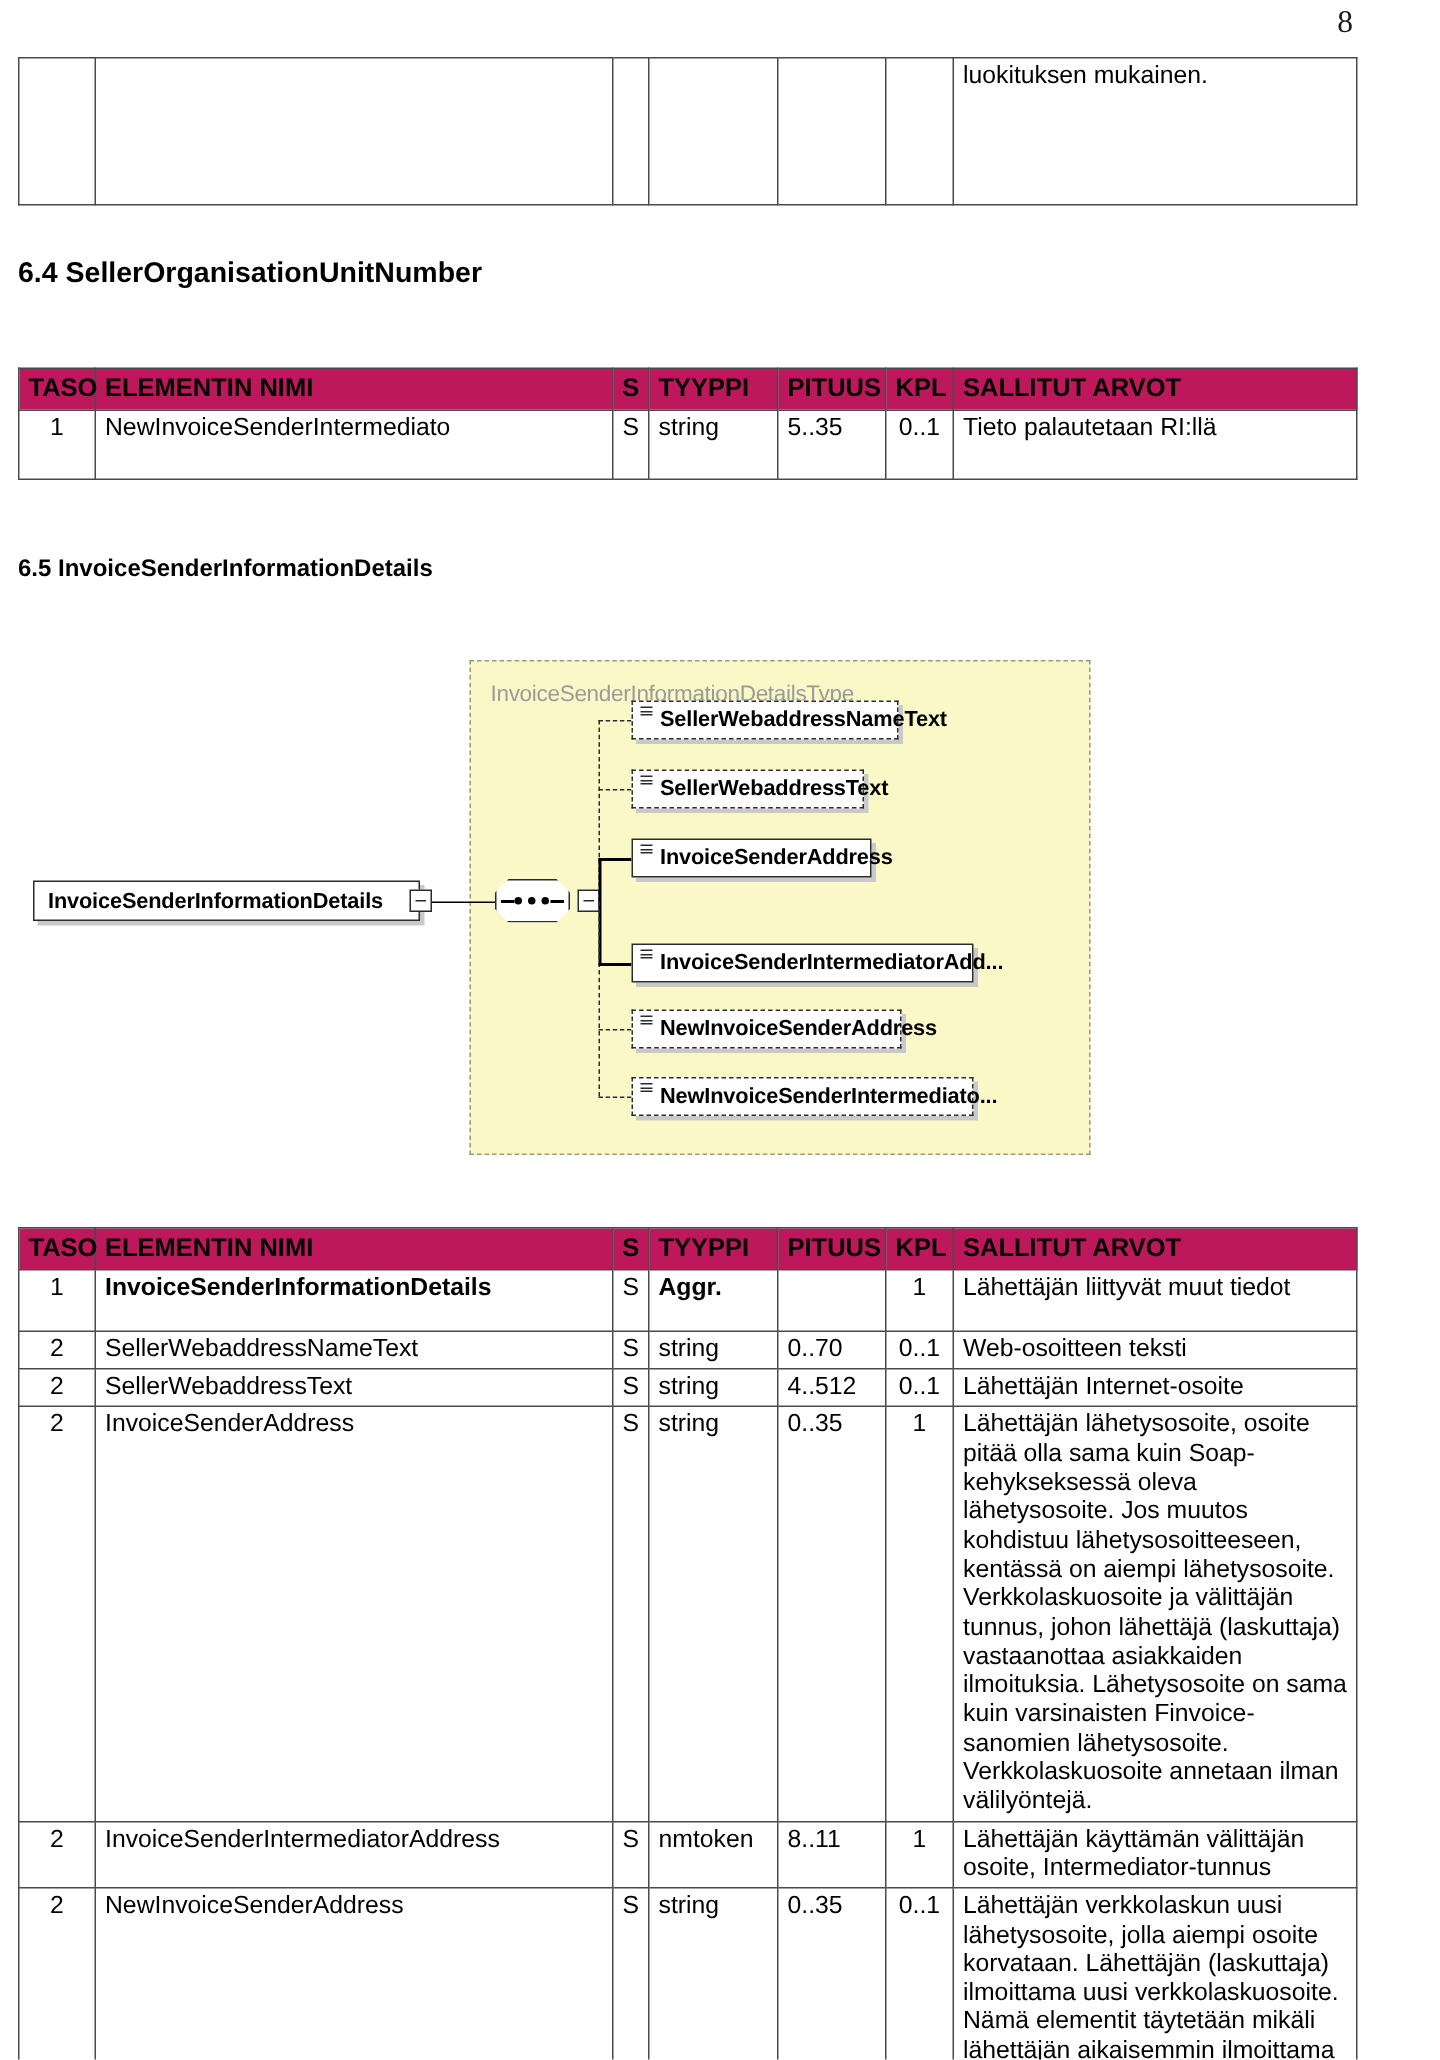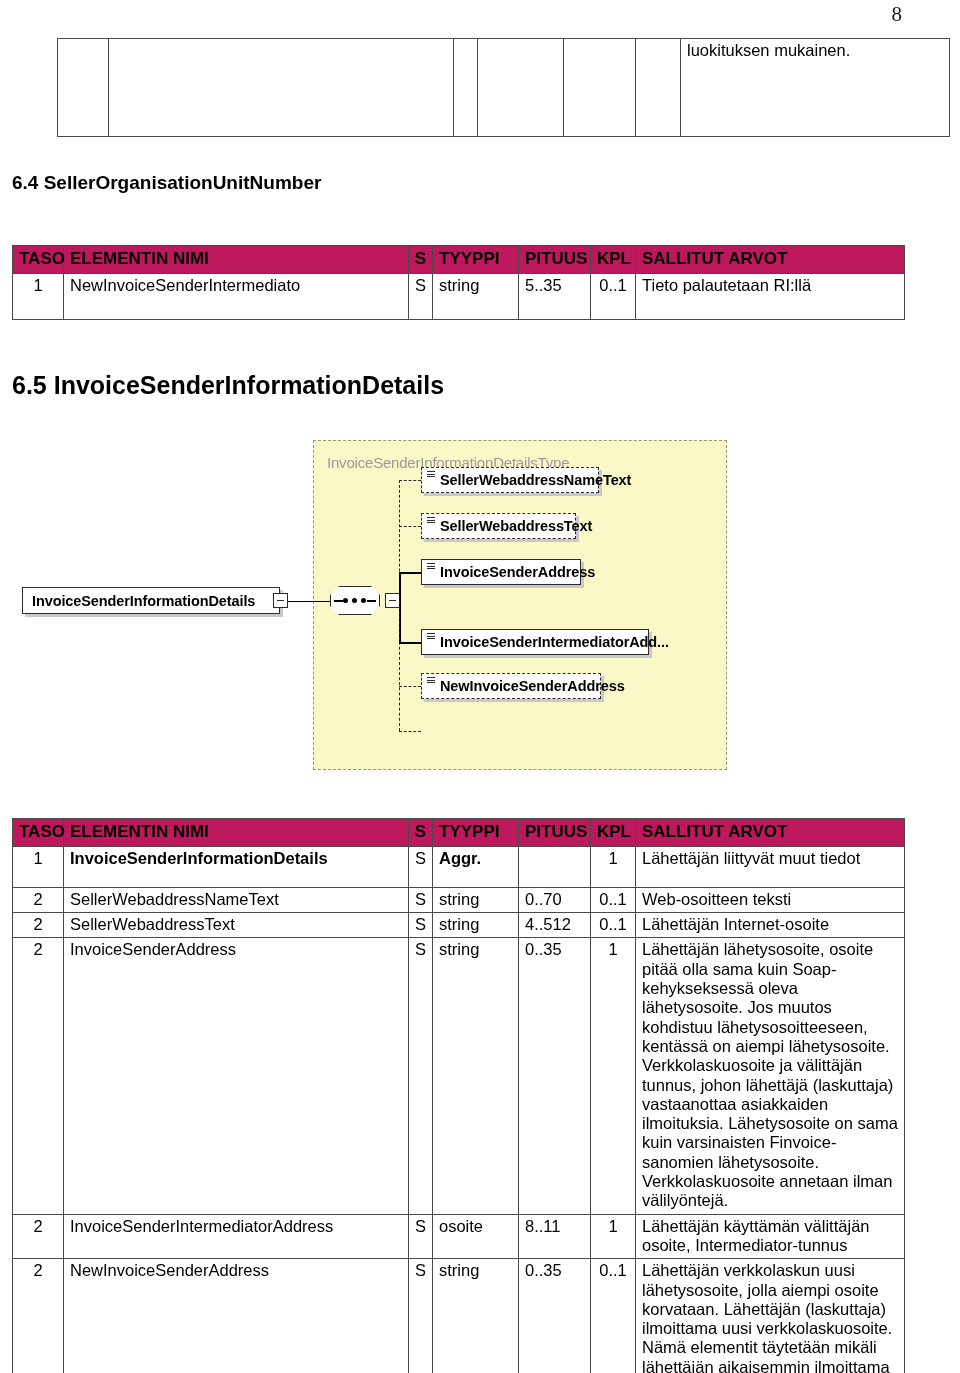--- a/index.html
+++ b/index.html
@@ -45,28 +45,28 @@
   }
   table.spec td.c-taso, table.spec th.c-taso { text-align: center; }
   table.spec td.c-s,    table.spec th.c-s    { text-align: center; padding-left:2px; padding-right:2px;}
   table.spec td.c-tyyppi { text-align: left; }
   table.spec td.c-pituus { text-align: left; }
   table.spec td.c-kpl    { text-align: center; }
   table.spec th.c-tyyppi, table.spec th.c-pituus, table.spec th.c-kpl { text-align: left; }
   table.spec td.bold { font-weight: bold; }
 
   
-  .cont-wrap { position: absolute; top: 38px; left: 12px; margin-left: 45px; }
+  .cont-wrap { position: absolute; top: 38px; left: 12px; }
   table.cont td { height: 98px; }
 
   .h-6-4 { position: absolute; top: 172px; left: 12px; font-size: 19px; font-weight: bold; letter-spacing: 0px;}
   .tbl64-wrap { position: absolute; top: 245px; left: 12px; }
   table.t64 td { height: 24px; }
 
-  .h-6-5 { position: absolute; top: 371px; left: 12px; font-size: 25px; font-weight: bold; }
+  .h-6-5 { position: absolute; top: 371px; left: 12px; font-size: 16px; font-weight: bold; }
 
   .tbl65-wrap { position: absolute; top: 818px; left: 12px; }
 
   
   .diagram { position: absolute; top: 428px; left: 0px; width: 856px; height: 360px; }
 
   .yellow-panel {
     position: absolute;
     left: 313px; top: 12px;
     width: 414px; height: 330px;
@@ -321,20 +321,28 @@
 
   <div class="child optional" style="left:421px; top:245px; width:180px;">
     <span class="glyph">
         <span></span>
         <span></span>
         <span></span>
       </span>
     <span>NewInvoiceSenderAddress</span>
   </div>
 
+  <div class="child optional" style="left:421px; top:290px; width:228px;">
+    <span class="glyph">
+        <span></span>
+        <span></span>
+        <span></span>
+      </span>
+    <span>NewInvoiceSenderIntermediato...</span>
+  </div>
 </div>
 
 <div class="tbl65-wrap">
   <table class="spec t65">
     <colgroup>
       <col style="width:51px">
         <col style="width:345px">
         <col style="width:24px">
       <col style="width:86px">
         <col style="width:72px">
@@ -386,21 +394,21 @@
         <td class="c-s">S</td>
         <td class="c-tyyppi">string</td>
         <td class="c-pituus">0..35</td>
         <td class="c-kpl">1</td>
         <td style="width:269px">Lähettäjän lähetysosoite, osoite pitää olla sama kuin Soap-kehykseksessä oleva lähetysosoite. Jos muutos kohdistuu lähetysosoitteeseen, kentässä on aiempi lähetysosoite. Verkkolaskuosoite ja välittäjän tunnus, johon lähettäjä (laskuttaja) vastaanottaa asiakkaiden ilmoituksia. Lähetysosoite on sama kuin varsinaisten Finvoice-sanomien lähetysosoite. Verkkolaskuosoite annetaan ilman välilyöntejä.</td>
       </tr>
       <tr>
         <td class="c-taso">2</td>
         <td>InvoiceSenderIntermediatorAddress</td>
         <td class="c-s">S</td>
-        <td class="c-tyyppi">osoite</td>
+        <td class="c-tyyppi">nmtoken</td>
         <td class="c-pituus">8..11</td>
         <td class="c-kpl">1</td>
         <td>Lähettäjän käyttämän välittäjän osoite, Intermediator-tunnus</td>
       </tr>
       <tr>
         <td class="c-taso">2</td>
         <td>NewInvoiceSenderAddress</td>
         <td class="c-s">S</td>
         <td class="c-tyyppi">string</td>
         <td class="c-pituus">0..35</td>

